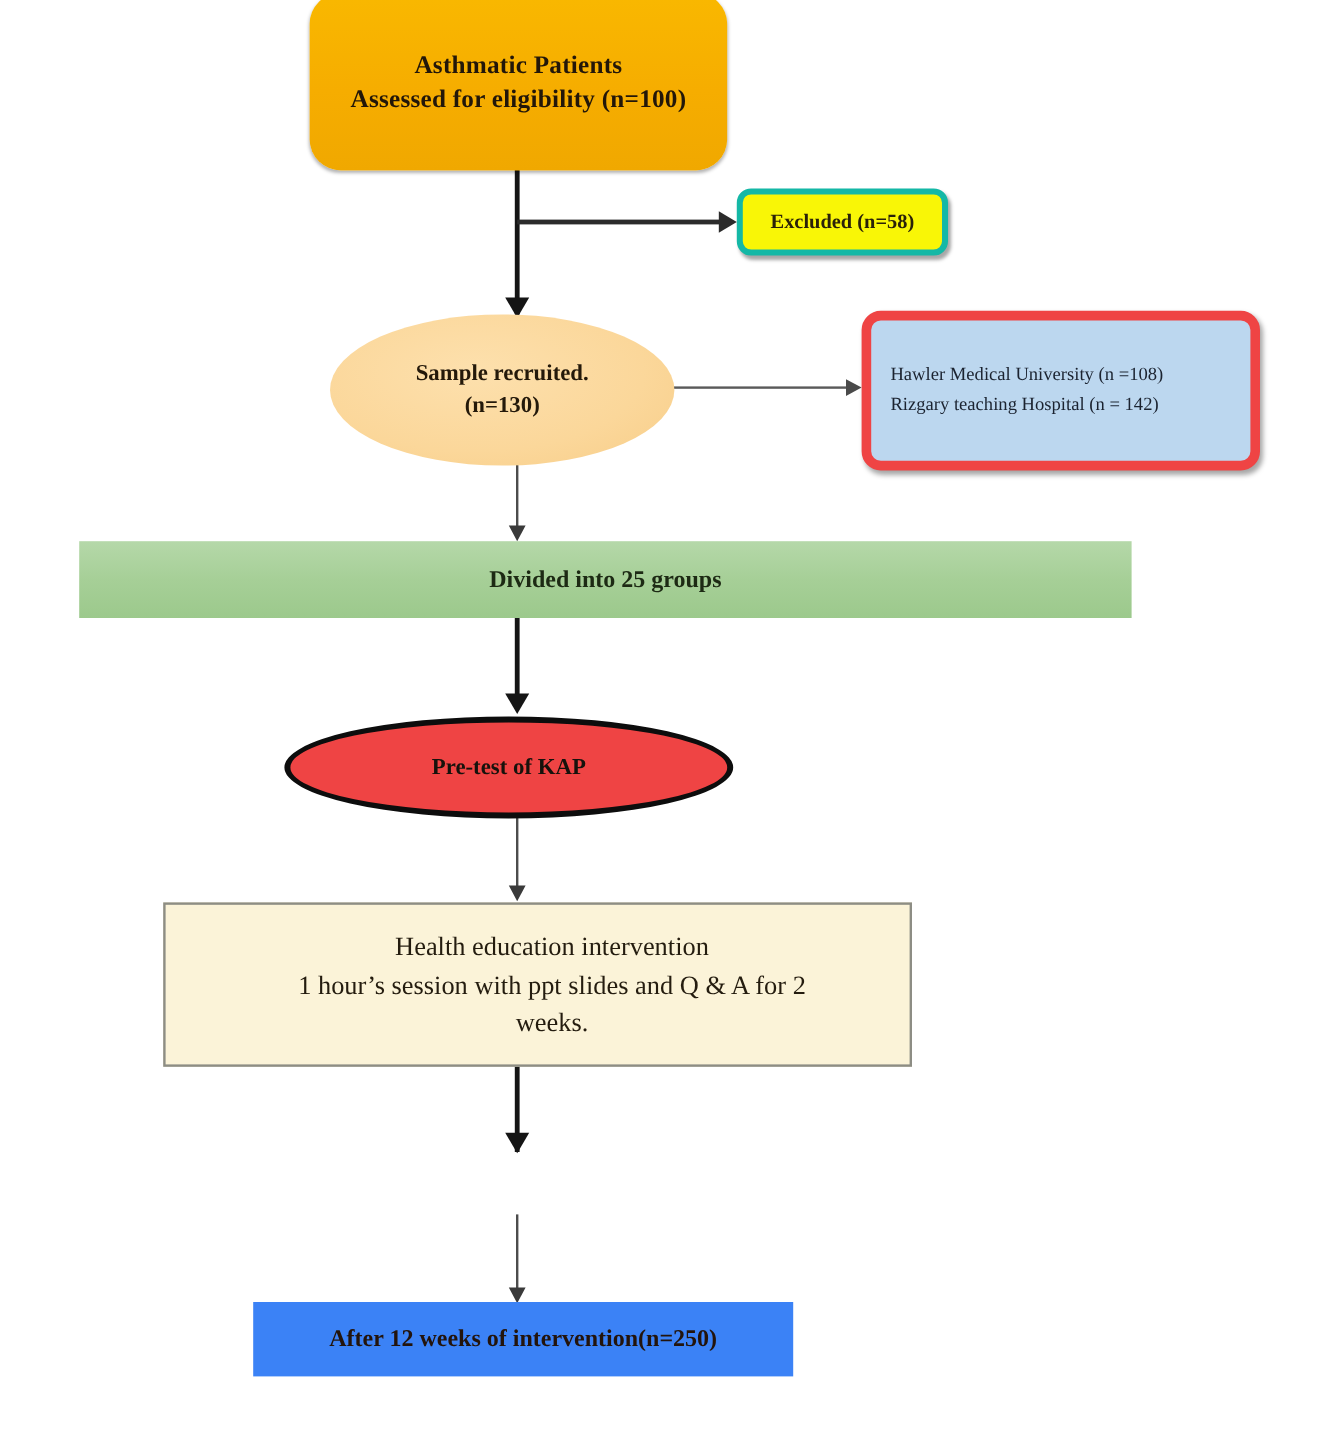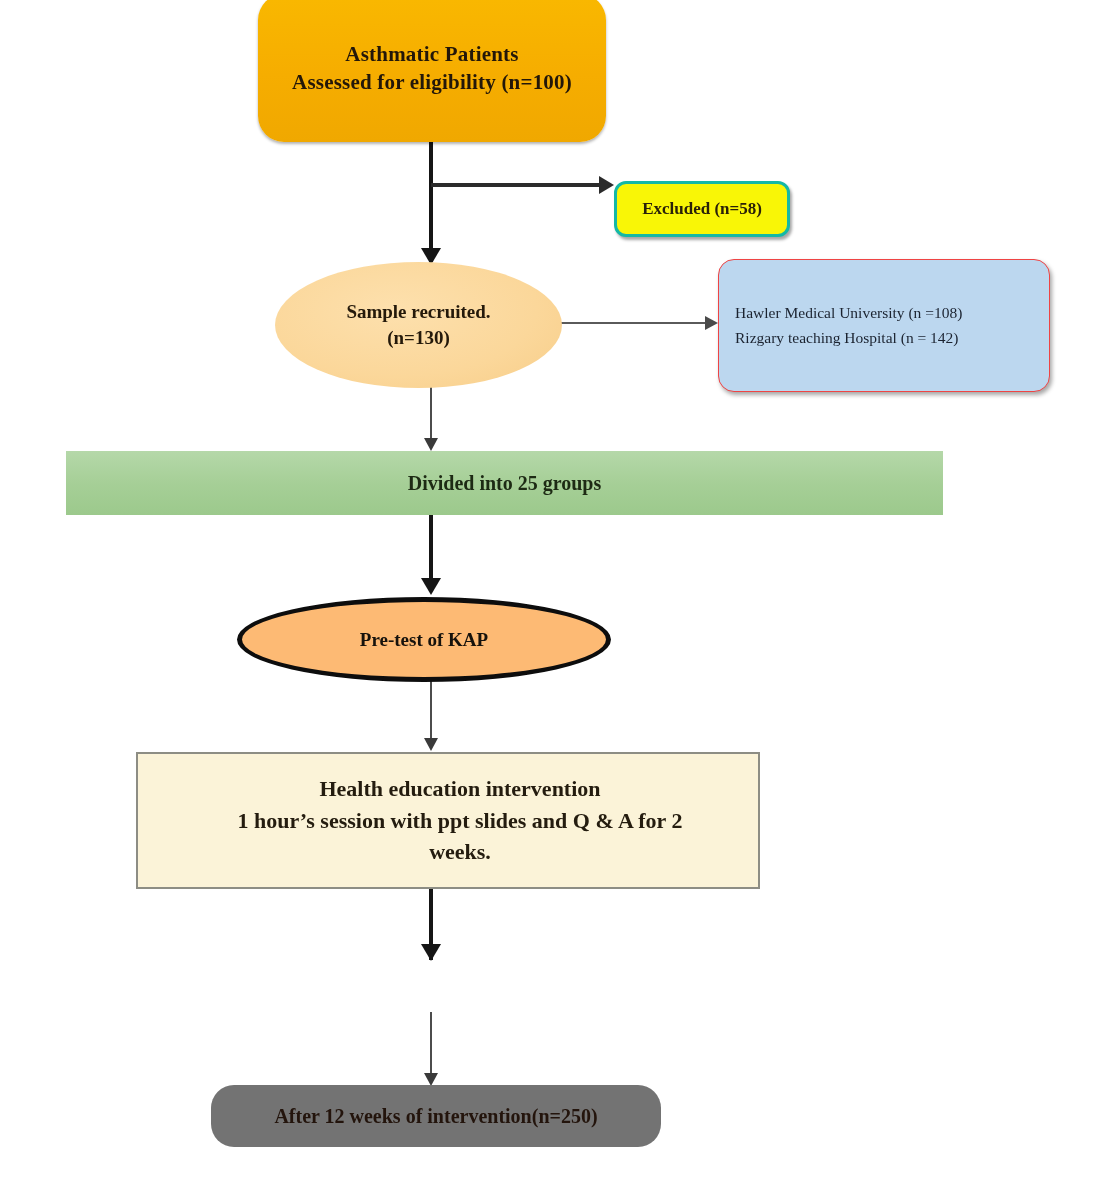--- a/index.html
+++ b/index.html
@@ -44,46 +44,45 @@
     font-size: 21px;
     color: #231709;
     letter-spacing: 0.2px;
   }
 
   
   #box-excluded {
     left: 614px; top: 157px;
     width: 176px; height: 56px;
     background: #f9f606;
-    border: 3px solid #14b8a6;
+    border: 5px solid #14b8a6;
     border-radius: 12px;
     box-shadow: 2px 3px 3px rgba(0,0,0,0.35);
     font-weight: bold;
     font-size: 17px;
     color: #2a2109;
-    margin-top: 24px;
   }
 
   
   #ellipse-sample {
     left: 275px; top: 262px;
     width: 287px; height: 126px;
     background: radial-gradient(ellipse at 42% 38%, #fde0ad 0%, #fbd79a 60%, #f7cd88 100%);
     border-radius: 50%;
     font-weight: bold;
     font-size: 19px;
     color: #24190a;
   }
 
   
   #box-sites {
     left: 718px; top: 259px;
     width: 332px; height: 133px;
     background: #bcd7ef;
-    border: 1px solid #ef4444;
+    border: 8px solid #ef4444;
     border-radius: 16px;
     box-shadow: 2px 3px 4px rgba(0,0,0,0.35);
     font-size: 15.5px;
     font-weight: normal;
     color: #1b2330;
     text-align: left;
     justify-content: flex-start;
     padding-left: 16px;
   }
   #box-sites .node-text { text-align: left; line-height: 1.55; }
@@ -95,36 +94,36 @@
     background: linear-gradient(180deg,#b5d8a9 0%, #a6cf97 50%, #9cc98c 100%);
     font-weight: bold;
     font-size: 20px;
     color: #1d2a14;
   }
 
   
   #ellipse-pretest {
     left: 237px; top: 597px;
     width: 374px; height: 85px;
-    background: #fdba74;
+    background: #ef4444;
     border: 5px solid #0d0d0d;
     border-radius: 50%;
     font-weight: bold;
     font-size: 19px;
     color: #16120c;
   }
 
   
   #box-intervention {
     left: 136px; top: 752px;
     width: 624px; height: 137px;
     background: #fbf3d8;
     border: 2px solid #8d8d84;
     font-size: 22px;
-    font-weight: bold;
+    font-weight: normal;
     color: #241c0f;
     line-height: 1.45;
     padding-left: 24px;
   }
 
   
   #box-followup {
     left: 337px; top: 952px;
     width: 170px; height: 62px;
     background: linear-gradient(180deg,#63b33c 0%, #4f9d31 60%, #4a9a2e 100%);
@@ -132,25 +131,24 @@
     box-shadow: 0 2px 3px rgba(0,0,0,0.30);
     font-size: 21px;
     font-weight: normal;
     color: #10270a;
   }
 
   
   #box-after {
     left: 211px; top: 1085px;
     width: 450px; height: 62px;
-    background: #737373;
+    background: #3b82f6;
     font-weight: bold;
     font-size: 20px;
     color: #23140c;
-    border-radius: 23px;
   }
   .vline {
     position: absolute;
     z-index: 1;
   }
   .vline.thin { width: 2px; background: #4c4c4c; }
   .vline.thick { width: 4px; background: #151515; }
   .hline.thick { height: 4px; background: #2b2b2b; position: absolute; z-index: 1; }
   .hline.thin  { height: 2px; background: #5a5a5a; position: absolute; z-index: 1; }
 

